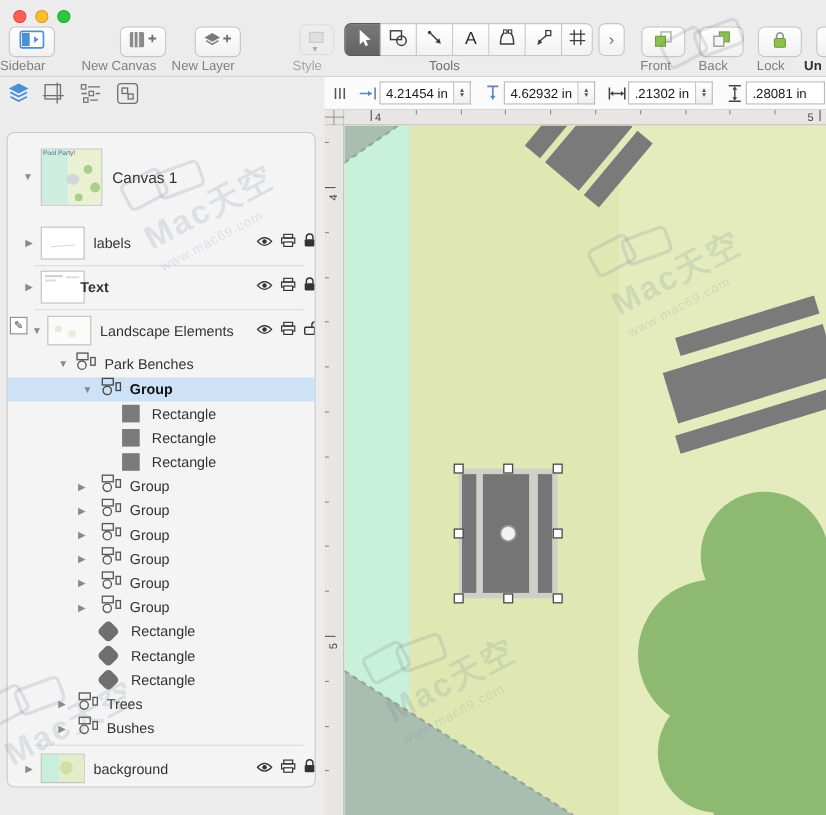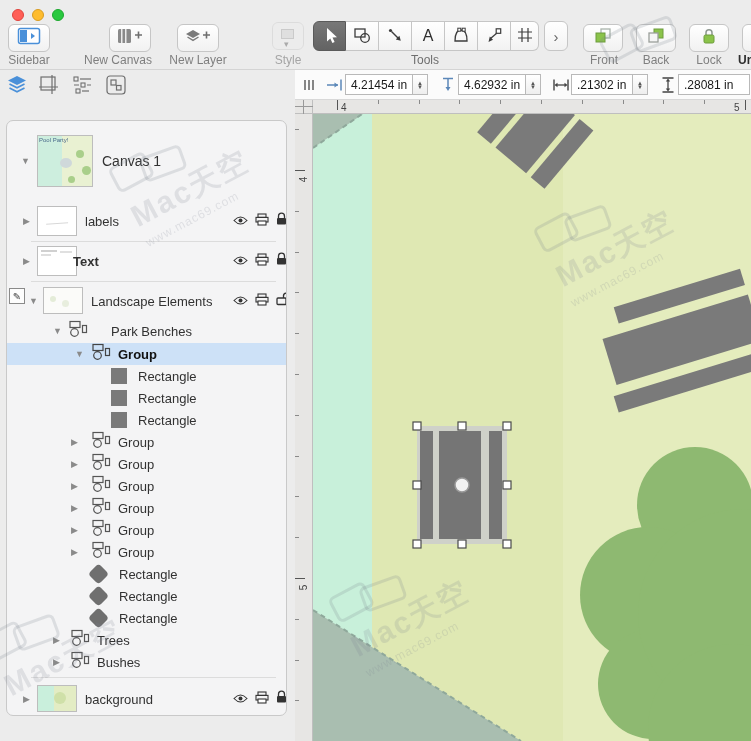--- a/index.html
+++ b/index.html
@@ -6,21 +6,21 @@
   html,body { width:751px; height:741px; overflow:hidden; }
   body { font-family:"Liberation Sans", sans-serif; background:#ececec; position:relative; color:#333; }
 
   
   #toolbar { position:absolute; left:0; top:0; width:751px; height:70px; background:#ececec; border-bottom:1px solid #d4d4d4; z-index:30; }
   .tl { position:absolute; top:9px; width:12px; height:12px; border-radius:50%; }
   .tl.red{left:12px;background:#ff5f57;border:1px solid #e0443e;}
   .tl.yel{left:32px;background:#febc2e;border:1px solid #d89c22;}
   .tl.grn{left:52px;background:#29c83f;border:1px solid #1da82f;}
   .tbtn { position:absolute; top:24px; height:28px; background:linear-gradient(#ffffff,#f1f1f1); border:1px solid #c6c6c6; border-radius:6px; display:flex; align-items:center; justify-content:center; }
-  .tlabel { position:absolute; top:53px; font-size:12px; color:#7f7f7f; text-align:center; white-space:nowrap; }
+  .tlabel { position:absolute; top:53px; font-size:12px; color:#7f7f7f; text-align:left; white-space:nowrap; }
   .seg { position:absolute; top:21px; width:33px; height:30px; background:linear-gradient(#ffffff,#f2f2f2); border:1px solid #c6c6c6; border-left:none; display:flex; align-items:center; justify-content:center; font-size:15px; color:#3c3c3c; }
   .seg.first{ border-left:1px solid #c6c6c6; border-radius:6px 0 0 6px; }
   .seg.last{ border-radius:0 6px 6px 0; }
   .seg.sel{ background:linear-gradient(#787878,#636363); border-color:#5a5a5a; }
   .seg.more{ border:1px solid #c6c6c6; border-radius:6px; left:521px; width:24px; color:#666; font-size:15px; }
   .style-btn{ position:absolute; left:272px; top:22px; width:32px; height:28px; background:#ededed; border:1px solid #d9d9d9; border-radius:6px; opacity:.8; }
   .style-btn .sq{ position:absolute; left:8px; top:6px; width:13px; height:10px; background:#dcdcdc; border:1px solid #c2c2c2; }
   .style-btn .caret{ position:absolute; left:11px; top:16px; font-size:9px; color:#9a9a9a; }
 
   
@@ -396,21 +396,21 @@
           </svg></span>
     </div>
 
     <div class="row" style="top:199px;">
       <span class="disc" style="left:46px;">▼</span>
       <span class="gicon-group" style="left:62px;"><svg width="19" height="18" viewBox="0 0 19 18">
             <rect x="1" y="1.5" width="10" height="6" fill="none" stroke="#555" stroke-width="1.2"></rect>
             <circle cx="5.5" cy="12.5" r="3.8" fill="none" stroke="#555" stroke-width="1.2"></circle>
             <rect x="13.5" y="5.5" width="4" height="7" fill="none" stroke="#555" stroke-width="1.2"></rect>
           </svg></span>
-      <span class="lbl" style="left:104px;">Park Benches</span>
+      <span class="lbl" style="left:88px;">Park Benches</span>
     </div>
 
     <div class="row sel" style="top:222px;">
       <span class="disc" style="left:68px;">▼</span>
       <span class="gicon-group" style="left:85px;"><svg width="19" height="18" viewBox="0 0 19 18">
             <rect x="1" y="1.5" width="10" height="6" fill="none" stroke="#444" stroke-width="1.2"></rect>
             <circle cx="5.5" cy="12.5" r="3.8" fill="none" stroke="#444" stroke-width="1.2"></circle>
             <rect x="13.5" y="5.5" width="4" height="7" fill="none" stroke="#444" stroke-width="1.2"></rect>
           </svg></span>
       <span class="lbl" style="left:111px;">Group</span>

